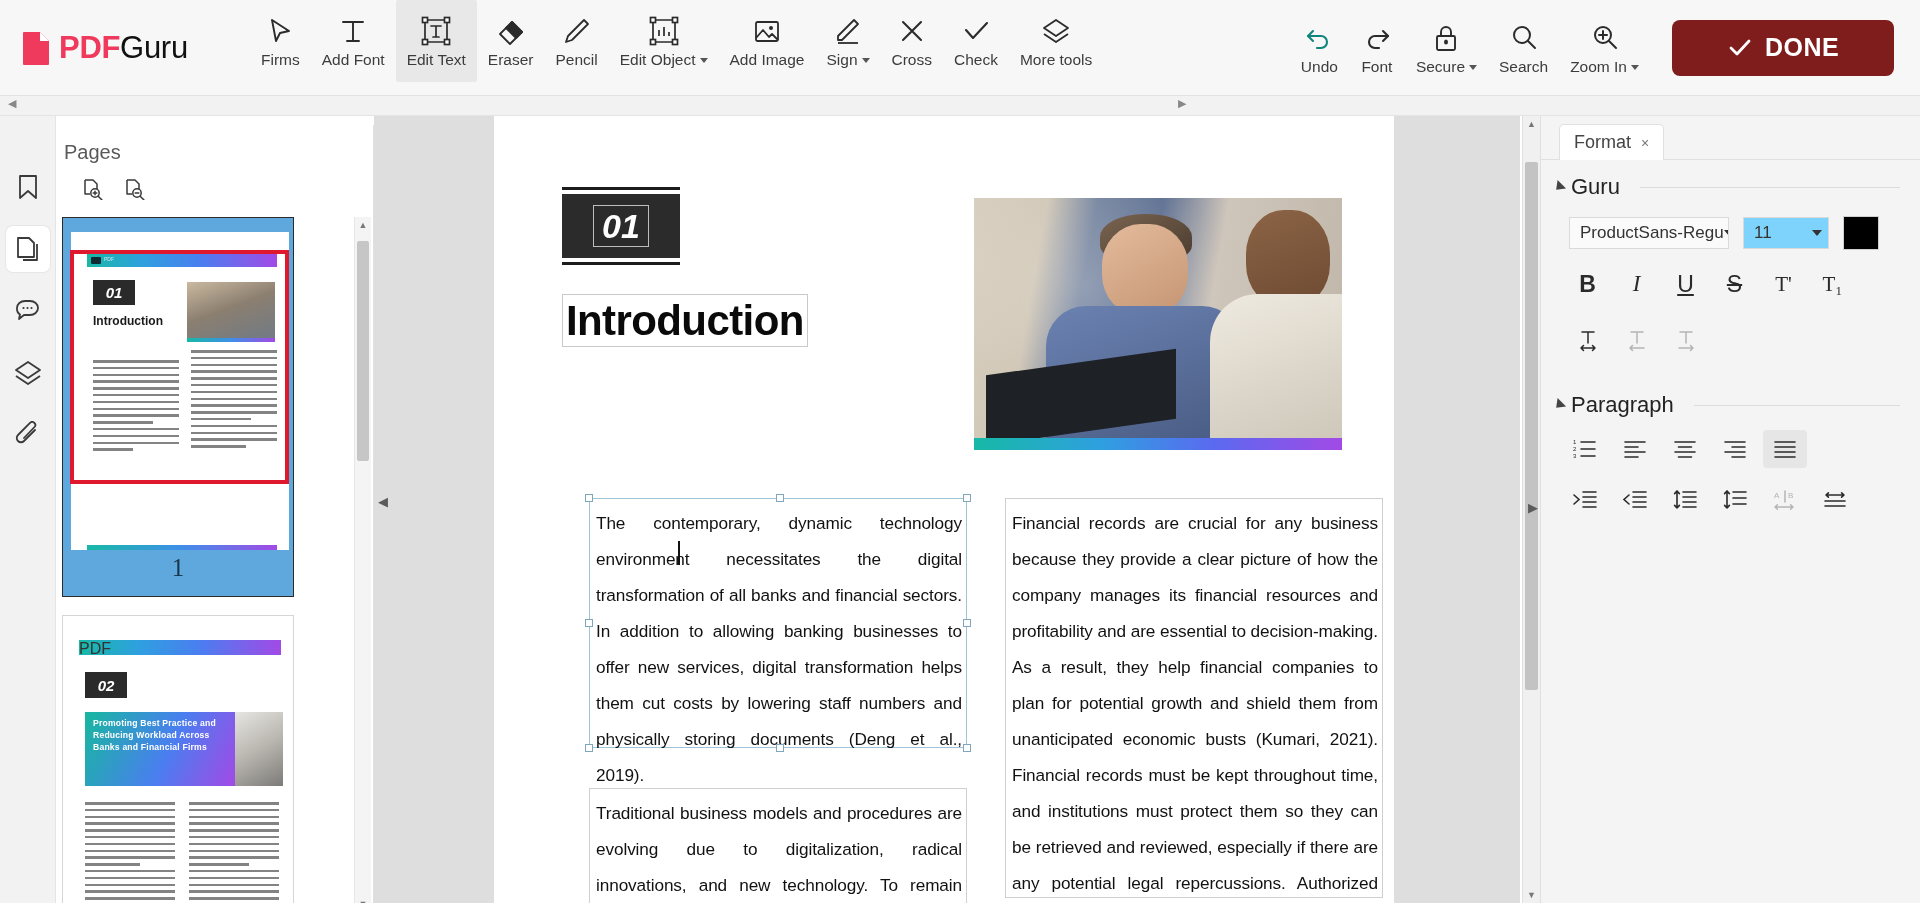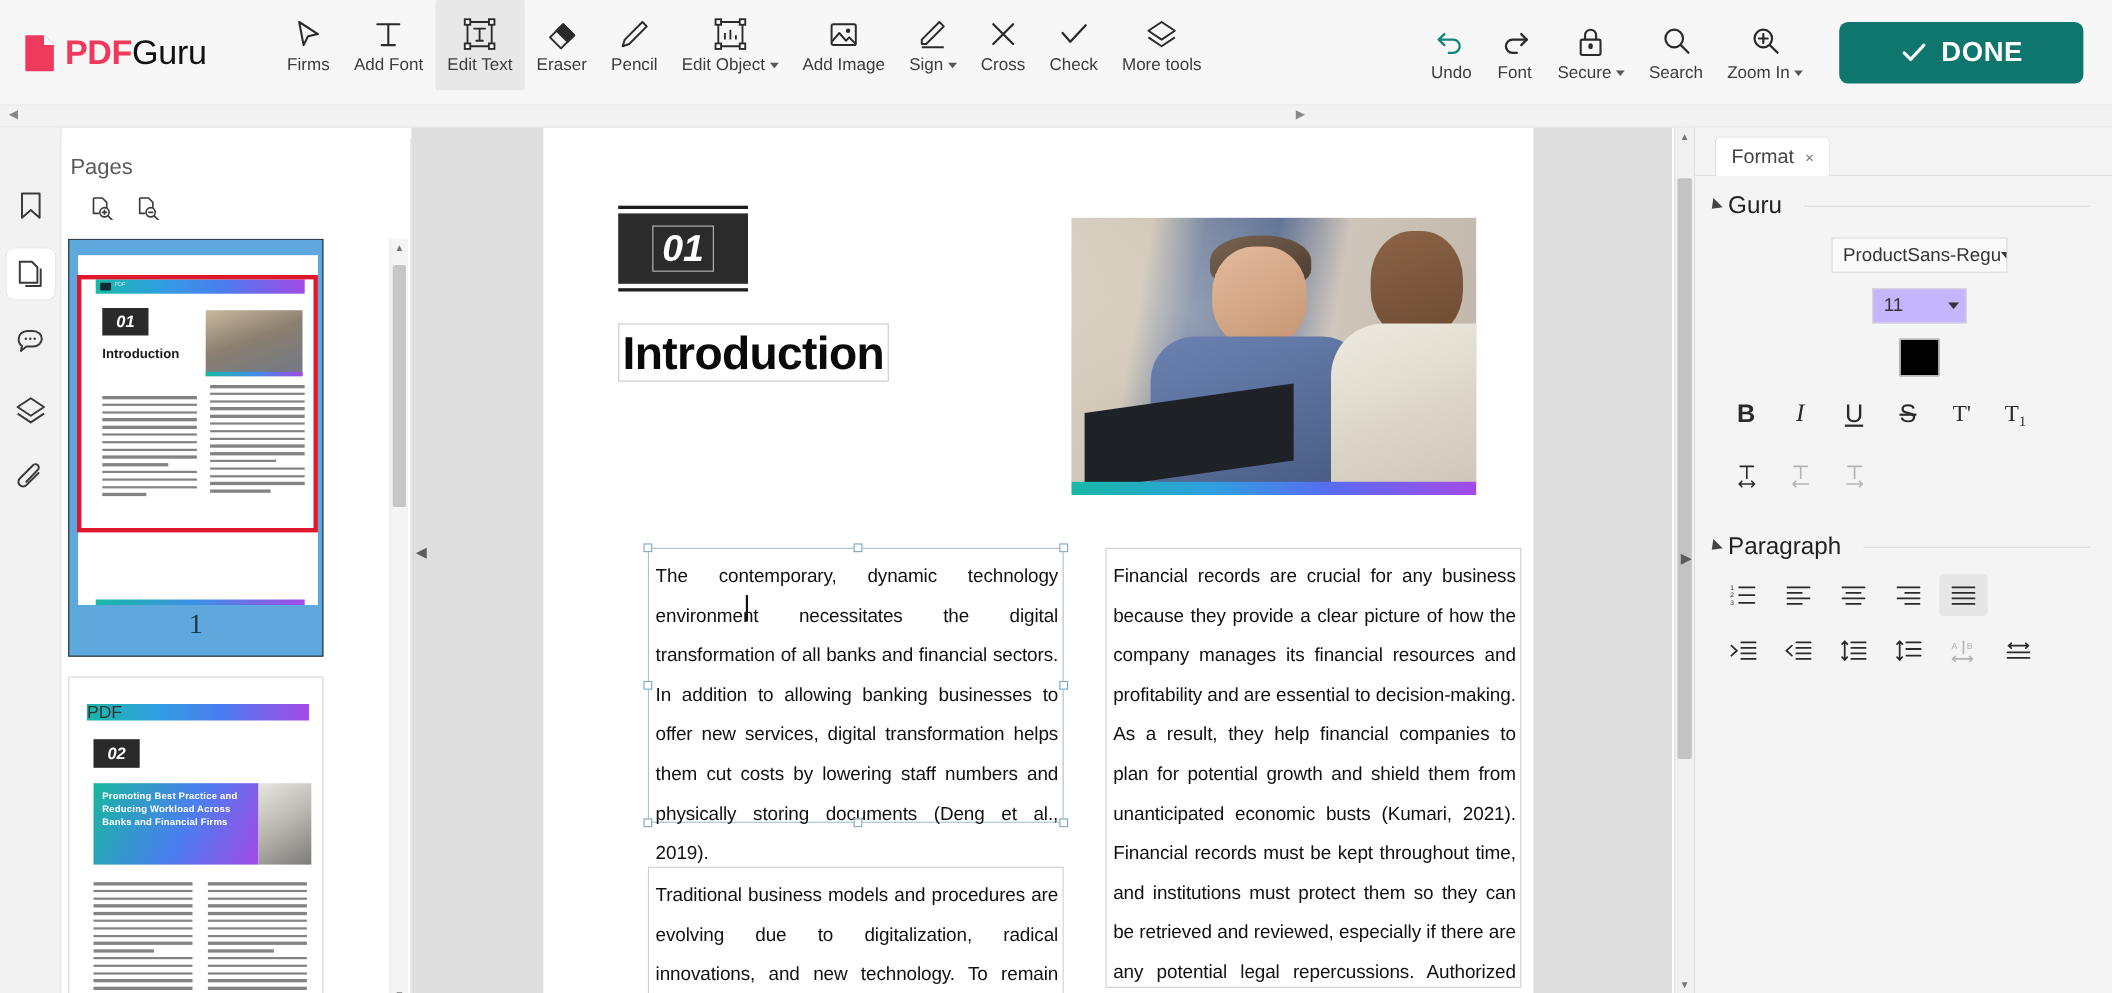--- a/index.html
+++ b/index.html
@@ -28,21 +28,21 @@
     padding:10px 11px 6px; min-width:56px; height:82px; cursor:pointer;
     border-radius:2px;
   }
   .tool.active{ background:#e8e8e8; }
   .tool .ic{ height:42px; display:flex; align-items:center; justify-content:center; }
   .tool .lb{ font-size:15.5px; color:#3c3c3c; white-space:nowrap; line-height:1;}
   .caret{ display:inline-block; width:0;height:0;border-left:4px solid transparent;border-right:4px solid transparent;border-top:5px solid #555; margin-left:4px; vertical-align:2px;}
   .spacer-flex{flex:1;}
   .right-tools{ display:flex; align-items:flex-start; }
   .done-btn{
-    margin:0 26px 0 22px; height:56px; width:222px; background:#0f766e; color:#fff;
+    margin:0 26px 0 22px; height:56px; width:222px; background:#7f1d1d; color:#fff;
     border:none; border-radius:8px; display:flex; align-items:center; justify-content:center;
     gap:12px; font-size:25px; font-weight:700; letter-spacing:.5px; cursor:pointer; align-self:center;
   }
 
   
   .subbar{
     position:absolute; top:96px; left:0; width:1920px; height:20px;
     background:#f2f2f2; border-bottom:1px solid #e4e4e4;
   }
   .subbar .arr{ position:absolute; font-size:11px; color:#888; top:1px; }
@@ -181,27 +181,27 @@
   .fmt-tab{
     position:absolute; left:18px; top:8px; height:36px; padding:0 14px; background:#fff;
     border:1px solid #e0e0e0; border-bottom:none; border-radius:5px 5px 0 0;
     display:flex; align-items:center; gap:10px; font-size:18px; color:#444; cursor:pointer;
   }
   .fmt-tab .x{ font-size:14px; color:#777; cursor:pointer; }
   .sec-head{ display:flex; align-items:center; gap:8px; padding:14px 20px 0 14px; }
   .sec-head .tri{ width:0;height:0;border-top:6px solid transparent;border-bottom:6px solid transparent;border-right:8px solid #444; transform:rotate(-45deg);}
   .sec-head .txt{ font-size:22px; color:#222; }
   .sec-head .rule{ flex:1; height:1px; background:#dcdcdc; margin-left:12px; }
-  .fmt-row{ display:flex; align-items:center; gap:14px; padding:16px 0 0 28px;flex-direction:column; }
+  .fmt-row{ display:flex; align-items:center; gap:14px; padding:16px 0 0 28px; }
   .sel-box{
     height:32px; background:#fafafa; border:1px solid #dadada; display:flex; align-items:center;
     padding:0 6px 0 10px; font-size:17px; color:#333; cursor:pointer; position:relative;
   }
   .sel-font{ width:160px; overflow:hidden; white-space:nowrap; }
-  .sel-size{ width:86px; background:#c4b5fd; justify-content:space-between; }
+  .sel-size{ width:86px; background:#7dd3fc; justify-content:space-between; }
   .sel-box .dd{ width:0;height:0;border-left:5px solid transparent;border-right:5px solid transparent;border-top:6px solid #333; margin-left:auto;}
   .color-sw{ width:36px;height:34px; background:#000; border:1px solid #cfcfcf; cursor:pointer;}
   .btn-row{ display:flex; gap:0; padding:12px 0 0 22px; }
   .fbtn{ width:49px;height:44px; display:flex;align-items:center;justify-content:center;
     font-size:23px; color:#2a2a2a; cursor:pointer; border-radius:4px;}
   .fbtn.dim{ color:#b4b4b4; }
   .pbtn-row{ display:flex; gap:6px; padding:12px 0 0 22px; }
   .pbtn{ width:44px;height:38px; display:flex;align-items:center;justify-content:center; cursor:pointer; border-radius:4px;}
   .pbtn.act{ background:#e6e6e6; }
 </style>

